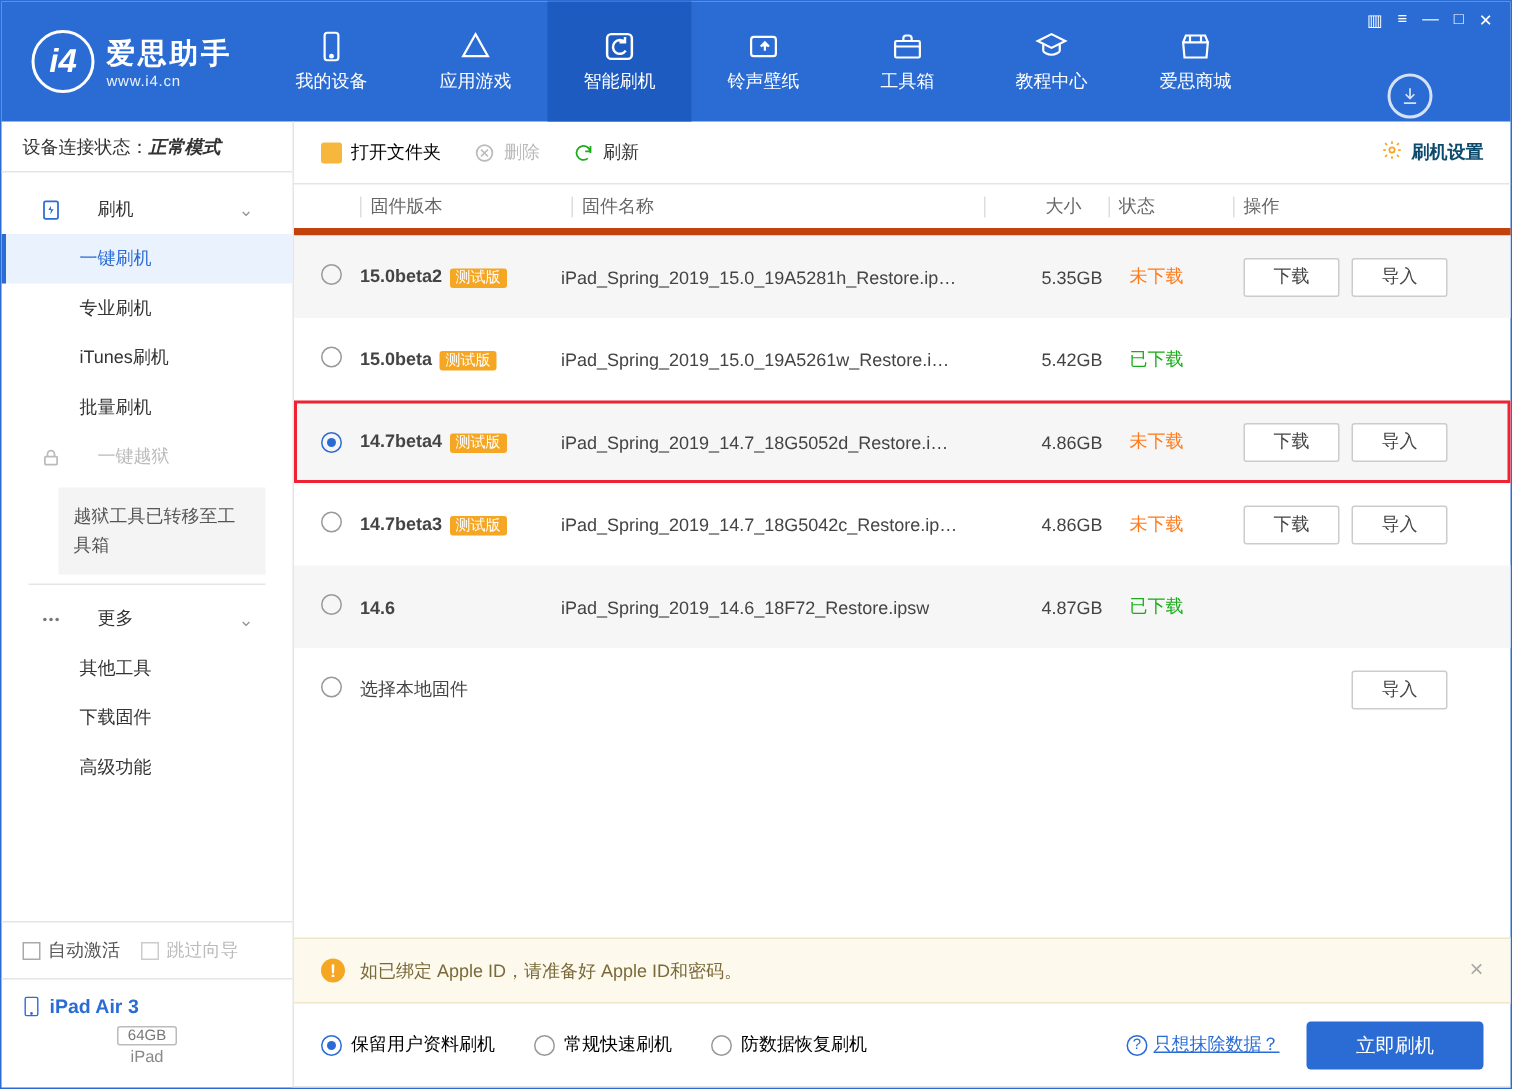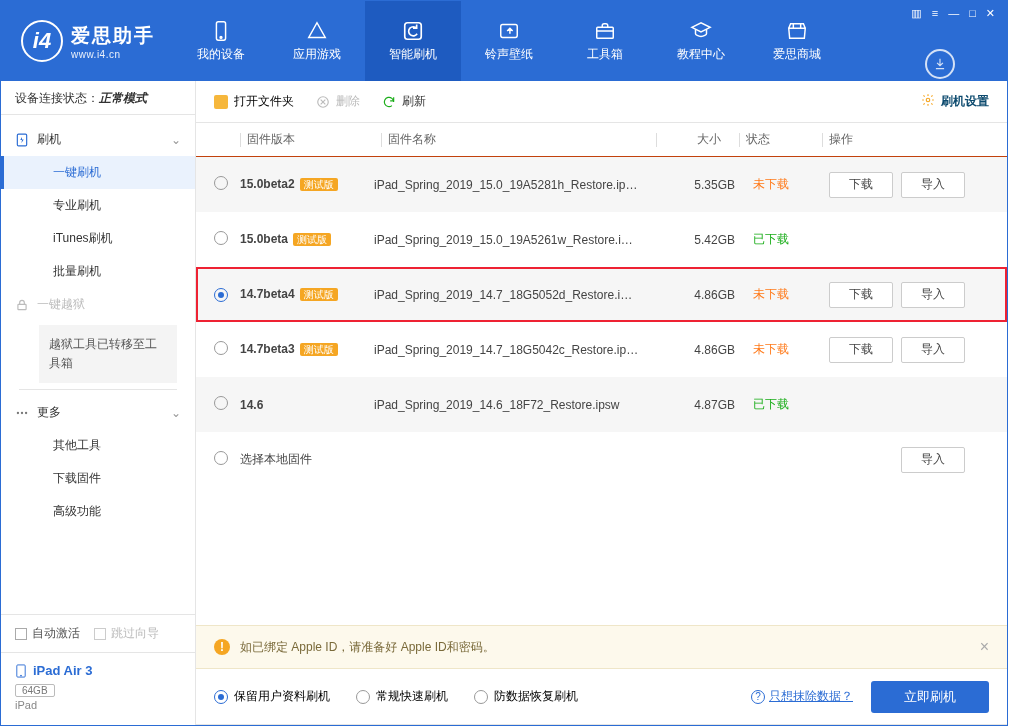--- a/index.html
+++ b/index.html
@@ -20,47 +20,47 @@
   .dl-circle { width:30px; height:30px; border:2px solid #fff; border-radius:50%; margin:26px 22px 0 14px; display:flex; align-items:center; justify-content:center; opacity:.8;}
 
   
   .body { flex:1; display:flex; min-height:0; }
 
   
   .sidebar { width:195px; border-right:1px solid #e5e5e5; display:flex; flex-direction:column; font-size:12px; }
   .conn-status { height:34px; line-height:34px; border-bottom:1px solid #e5e5e5; padding-left:14px; color:#333; }
   .conn-status b { font-weight:700;font-style:italic; }
   .tree { padding:8px 0 6px; }
-  .cat { display:flex; align-items:center; padding:8px 14px; color:#333; gap:8px; cursor:pointer;}
+  .cat { display:flex; align-items:center; padding:8px 26px; color:#333; gap:24px; cursor:pointer;}
   .cat.disabled { color:#bbb; }
   .cat svg { flex:none; }
   .item { padding:8px 0 8px 52px; cursor:pointer; color:#333;}
   .item.active { color:#2b6cd4; background:#eaf2fd; border-left:3px solid #2b6cd4; padding-left:49px;}
   .sub-note { margin:4px 18px 6px 38px; background:#f4f4f4; padding:10px 10px; color:#555; line-height:1.6;}
   .sep { height:1px; background:#e5e5e5; margin:6px 18px; }
-  .side-bottom { margin-top:auto; border-top:1px solid #e5e5e5;}
+  .side-bottom { margin-top:auto; border-top:1px solid #e5e5e5;text-align:center;}
   .chk-row { padding:10px 14px; display:flex; gap:14px; font-size:12px; color:#555; border-bottom:1px solid #e5e5e5;}
   .chk { display:flex; align-items:center; gap:5px; }
   .chk.disabled { color:#bbb;}
   .chk-box { width:12px; height:12px; border:1px solid #aaa; background:#fff;}
   .device { padding:10px 14px 14px;}
   .dev-name { color:#2b6cd4; font-weight:700; font-size:13px; display:flex; align-items:center; gap:6px;}
   .dev-cap { display:inline-block; border:1px solid #bbb; color:#777; font-size:10px; padding:0 6px; margin:6px 0 2px; border-radius:2px;}
   .dev-type { color:#888; font-size:11px;}
 
   
   .main { flex:1; display:flex; flex-direction:column; min-width:0; }
   .toolbar { height:42px; display:flex; align-items:center; padding:0 18px; border-bottom:1px solid #e5e5e5; font-size:12px; gap:22px;}
   .tb-btn { display:flex; align-items:center; gap:6px; cursor:pointer;}
   .tb-btn.disabled { color:#bbb;}
   .tb-right { margin-left:auto; display:flex; align-items:flex-start; gap:6px; color:#0c4a6e;font-weight:bold;}
   .folder-ico { width:14px; height:14px; background:#f6b73c; border-radius:2px;}
   .gear-ico { width:14px; height:14px;}
 
-  .thead { height:34px; display:flex; align-items:center; font-size:12px; color:#666; padding:0 18px; border-bottom:1px solid #c2410c; }
+  .thead { height:34px; display:flex; align-items:center; font-size:12px; color:#666; padding:0 18px; border-bottom:5px solid #c2410c; }
   .col-radio { width:26px;}
   .col-ver { width:134px;}
   .col-name { flex:1; min-width:0;}
   .col-size { width:76px; text-align:right; padding-right:18px;}
   .col-status { width:76px;}
   .col-ops { width:160px;}
   .vline { width:1px; height:14px; background:#ddd; margin:0 6px 0 0;}
 
   .rows { }
   .row { display:flex; align-items:center; height:55px; padding:0 18px; font-size:12px; color:#444;}

